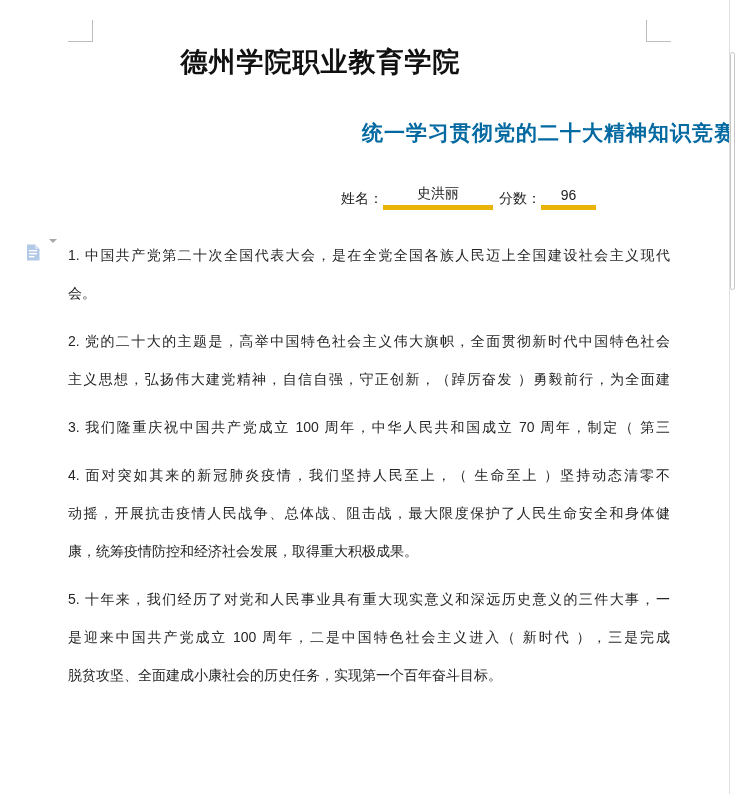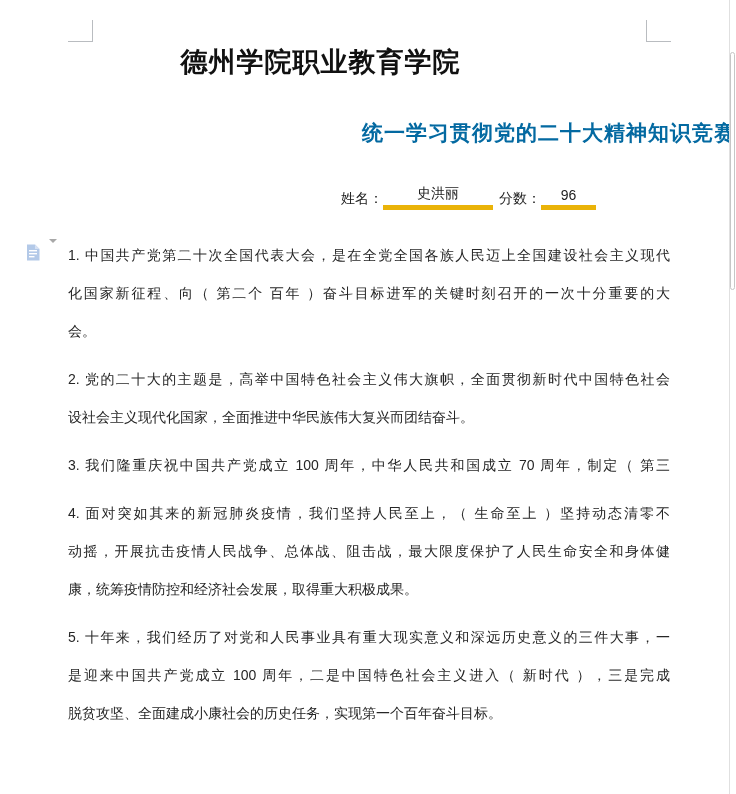--- a/index.html
+++ b/index.html
@@ -58,26 +58,25 @@
 <div class="name-row">
   <span class="lbl">姓名：</span>
   <span class="blank name">史洪丽</span>
   <span class="lbl">分数：</span>
   <span class="blank score">96</span>
 </div>
 
 <div class="doc-body">
   <div class="para">
     <div class="bline">1.  中国共产党第二十次全国代表大会，是在全党全国各族人民迈上全国建设社会主义现代</div>
-    <div class="bline">化国家新征程、向（ 第二个 百年   ）奋斗目标进军的关键时刻召开的一次十分重要的大</div>
     <div class="bline last">会。</div>
   </div>
   <div class="para">
     <div class="bline">2.  党的二十大的主题是，高举中国特色社会主义伟大旗帜，全面贯彻新时代中国特色社会</div>
-    <div class="bline last">设社会主义现代化国家，全面推进中华民族伟大复兴而团结奋斗。</div>
+    <div class="bline">主义思想，弘扬伟大建党精神，自信自强，守正创新，（踔厉奋发 ）勇毅前行，为全面建</div>
   </div>
   <div class="para">
     <div class="bline">3.  我们隆重庆祝中国共产党成立 100 周年，中华人民共和国成立 70 周年，制定（  第三</div>
   </div>
   <div class="para">
     <div class="bline">4.  面对突如其来的新冠肺炎疫情，我们坚持人民至上，（   生命至上 ）坚持动态清零不</div>
     <div class="bline">动摇，开展抗击疫情人民战争、总体战、阻击战，最大限度保护了人民生命安全和身体健</div>
     <div class="bline last">康，统筹疫情防控和经济社会发展，取得重大积极成果。</div>
   </div>
   <div class="para">

